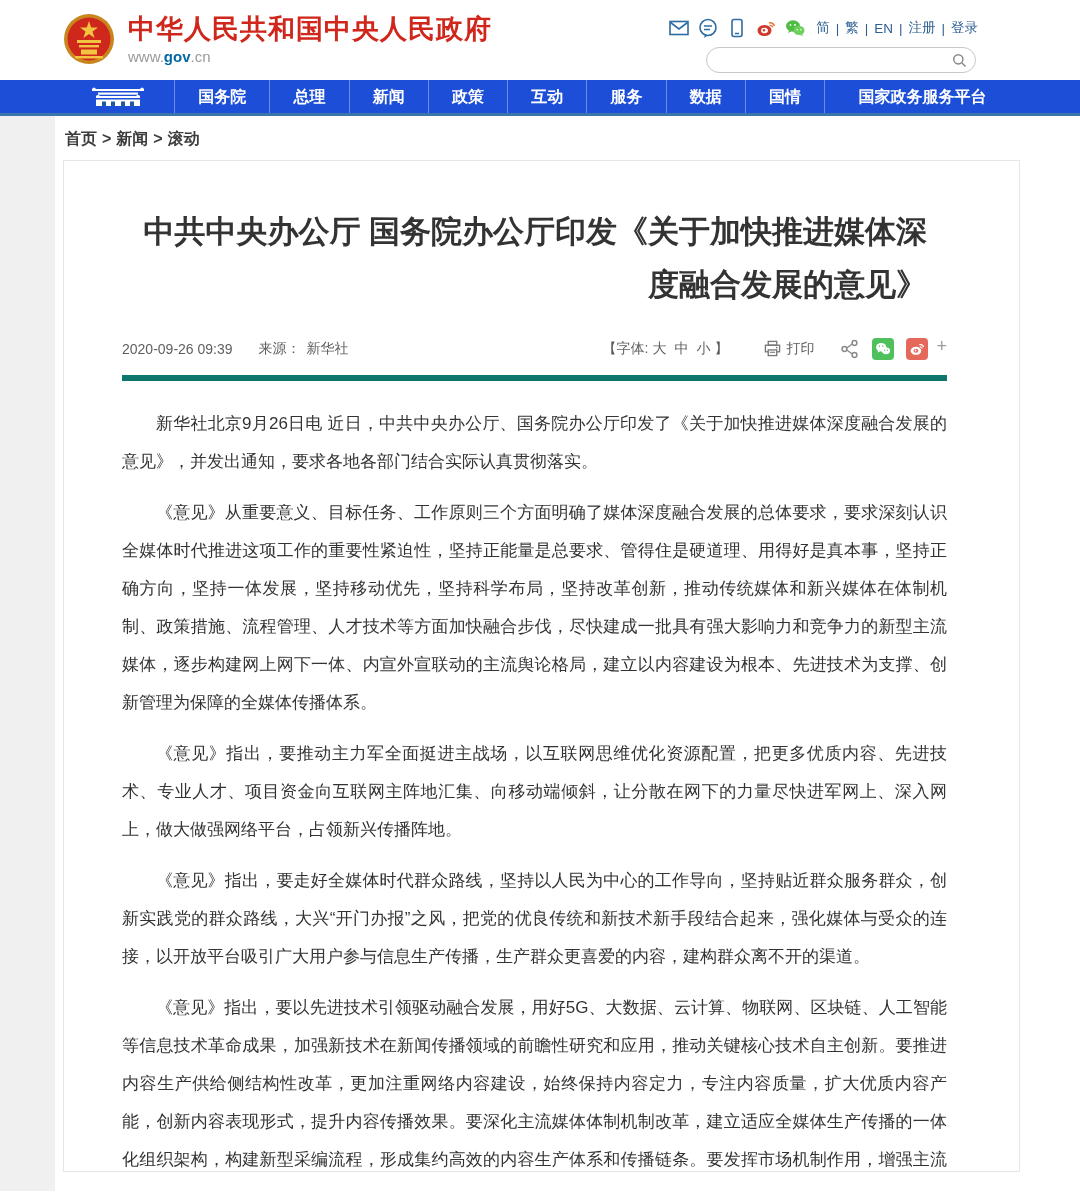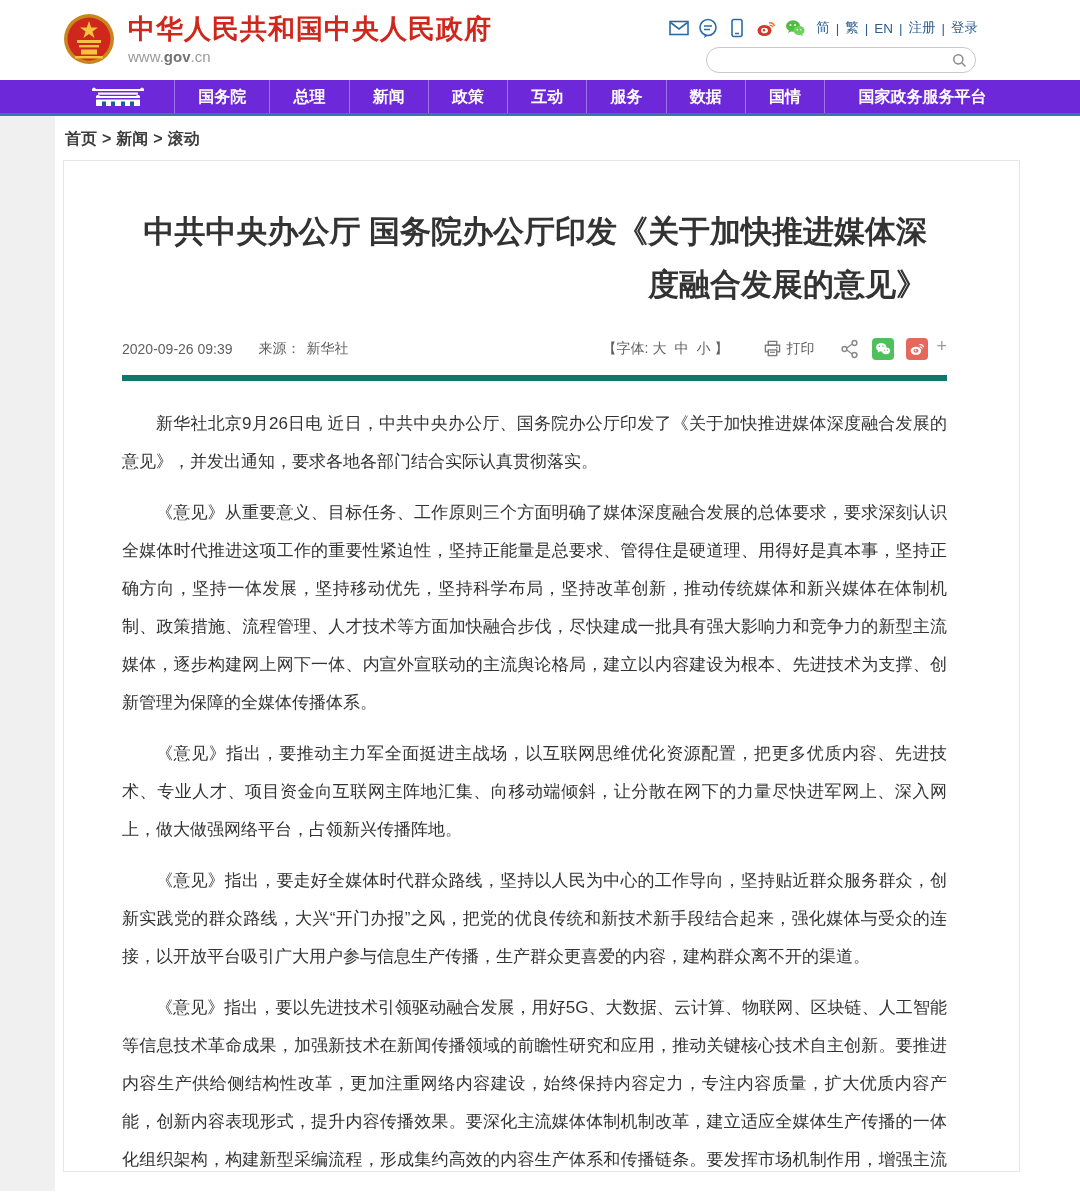--- a/index.html
+++ b/index.html
@@ -6,36 +6,36 @@
   html,body { width:1080px; height:1194px; overflow:hidden; background:#ffffff;
     font-family:"Liberation Sans", sans-serif; }
 
   
   .header { position:relative; height:80px; background:#fff; }
   .logo-link { position:absolute; left:62px; top:12px; display:flex; align-items:center; text-decoration:none; }
   .emblem { width:54px; height:54px; flex:none; }
   .site-text { margin-left:12px; }
   .site-title { color:#d0271d; font-size:27px; font-weight:700; letter-spacing:1px; line-height:1.2; }
   .site-url { color:#9a9a9a; font-size:15px; margin-top:2px; }
-  .site-url .gov { color:#737373; font-weight:700; }
+  .site-url .gov { color:#0369a1; font-weight:700; }
 
   .header-right { position:absolute; left:706px; top:18px; width:272px; }
   .icon-links { display:flex; align-items:center; justify-content:flex-end; }
   .hdr-ico { width:20px; height:20px; margin-right:9px; display:inline-block; }
   .quick-links { display:flex; align-items:center; font-size:13.5px; color:#2d5f93; margin-left:2px; }
   .quick-links .ql { cursor:pointer; white-space:nowrap; }
   .quick-links .sep { color:#2d5f93; margin:0 6px; }
   .searchbar { margin-top:9px; width:270px; height:26px; border:1px solid #c8c8c8; border-radius:14px;
     position:relative; background:#fff; }
   .searchbar input { position:absolute; left:12px; top:1px; width:225px; height:22px; border:none; outline:none;
     font-size:13px; background:transparent; }
   .search-mag { position:absolute; right:8px; top:5px; width:15px; height:15px; }
 
   
-  .navbar { height:36px; background:#6d28d9; border-bottom:3px solid #3c74ad; }
+  .navbar { height:36px; background:#1d4ed8; border-bottom:3px solid #3c74ad; }
   .nav-inner { display:flex; margin-left:62px; width:958px; height:33px; }
   .nav-home { width:112px; display:flex; align-items:center; justify-content:center; cursor:pointer; }
   .nav-item { flex:1 1 auto; text-align:center; line-height:33px; color:#fff; font-size:16px; font-weight:700;
     border-left:1px solid rgba(255,255,255,0.35); cursor:pointer; white-space:nowrap; }
   .nav-item.nav-wide { flex:0 0 196px; }
 
   
   .content-bg { background:#f0f0f0; height:1075px; }
   .sheet { margin-left:55px; width:1025px; height:100%; background:#fff; }
   .breadcrumb { padding:13px 0 10px 10px; font-size:16px; font-weight:700; color:#3d3d3d; }

